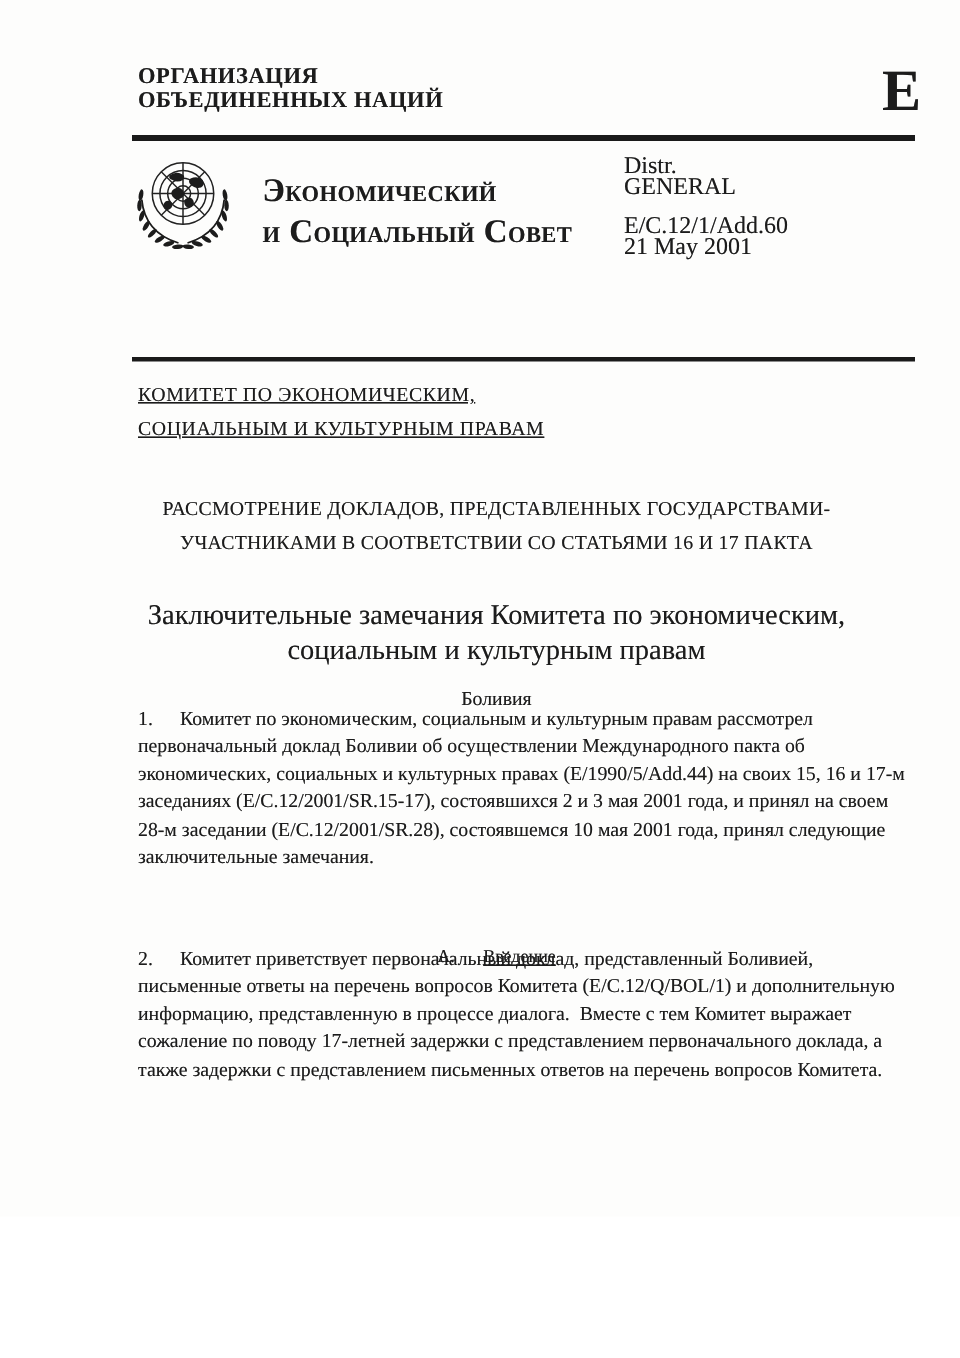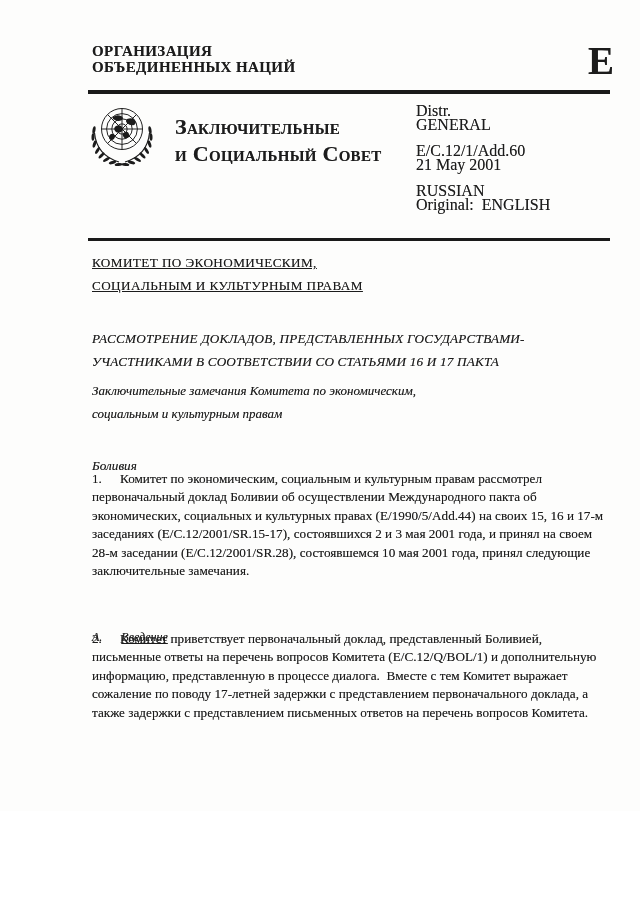--- a/index.html
+++ b/index.html
@@ -42,23 +42,23 @@
   }
   .distr { left: 416px; top: 104px; font-size: 16px; line-height: 13.5px; }
   .distr .group { margin-bottom: 13px; }
   .orig-gap { margin-left: 8px; }
 
   
   .committee {
     left: 92px; top: 252px;
     font-size: 13.2px; line-height: 22.5px; letter-spacing: 0.4px; text-decoration: underline;
   }
-  .center-block { left: 92px; width: 478px; text-align: left; font-style: italic; }
+  .center-block { left: 92px; width: 478px; text-align: center; }
   .title    { top: 328px; font-size: 13.2px; line-height: 22.5px; letter-spacing: 0.2px; }
-  .subtitle { top: 380px; font-size: 13px; line-height: 22.5px; }
+  .subtitle { top: 400px; font-size: 19px; line-height: 22.5px; }
   .country  { top: 455px; font-size: 13.2px; line-height: 22.5px; }
 
   .para { left: 92px; width: 520px; font-size: 13.2px; line-height: 18.4px; }
   .para1 { top: 470px; }
   .para2 { top: 630px; }
   .pnum { display: inline-block; width: 28px; }
   .ptext { white-space: pre-wrap; }
 
   .section-heading { top: 596px; font-size: 12px; line-height: 18px; margin-top: 32px; }
   .section-label { margin-right: 19px; }
@@ -117,38 +117,32 @@
         <ellipse rx="3.8" ry="1.5" transform="translate(57.5,46.5) rotate(58)"></ellipse>
         <ellipse rx="3.8" ry="1.5" transform="translate(53.5,51.5) rotate(44)"></ellipse>
         <ellipse rx="3.8" ry="1.5" transform="translate(48.5,55.5) rotate(30)"></ellipse>
         <ellipse rx="3.8" ry="1.5" transform="translate(42.5,58.5) rotate(16)"></ellipse>
         <ellipse rx="3.8" ry="1.5" transform="translate(36.5,60.5) rotate(6)"></ellipse>
       </g>
     </svg>
   </div>
 
   <div class="abs council">
-    <div>Заключительные</div>
+    <div>Экономический</div>
     <div>и Социальный Совет</div>
   </div>
 
   <div class="abs distr">
     <div class="group">
       <div>Distr.</div>
       <div>GENERAL</div>
     </div>
     <div class="group">
       <div>E/C.12/1/Add.60</div>
       <div>21 May 2001</div>
-    </div>
-    <div class="group">
-      <div>RUSSIAN</div>
-      <div>
-        <span>Original:</span><span class="orig-gap">ENGLISH</span>
-      </div>
     </div>
   </div>
 
   <div class="abs rule rule-bottom"></div>
 
   <div class="abs committee">
     <div>КОМИТЕТ ПО ЭКОНОМИЧЕСКИМ,</div>
     <div>СОЦИАЛЬНЫМ И КУЛЬТУРНЫМ ПРАВАМ</div>
   </div>
 

